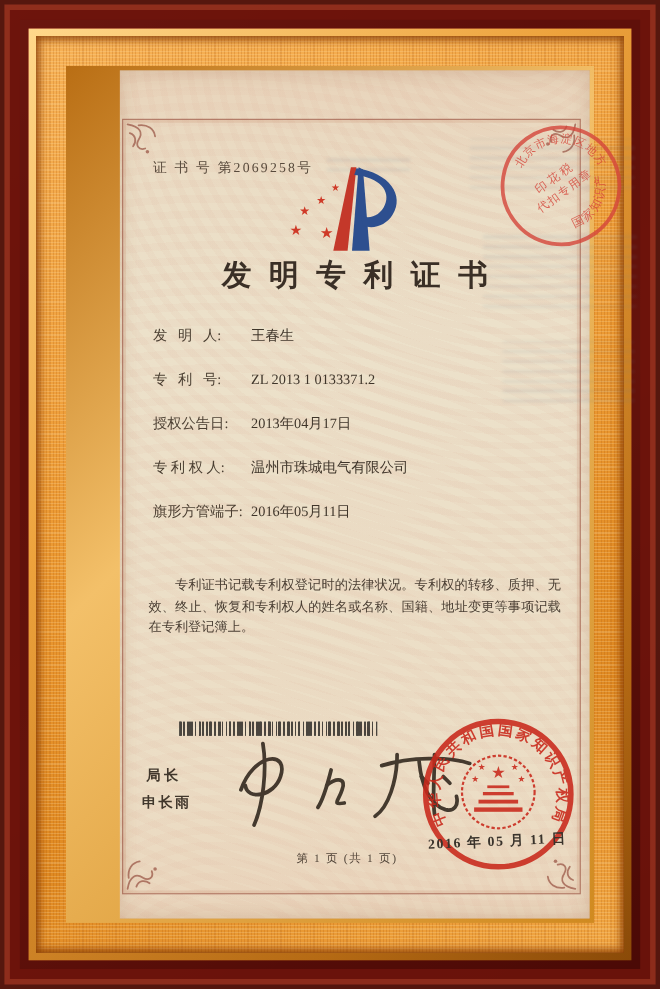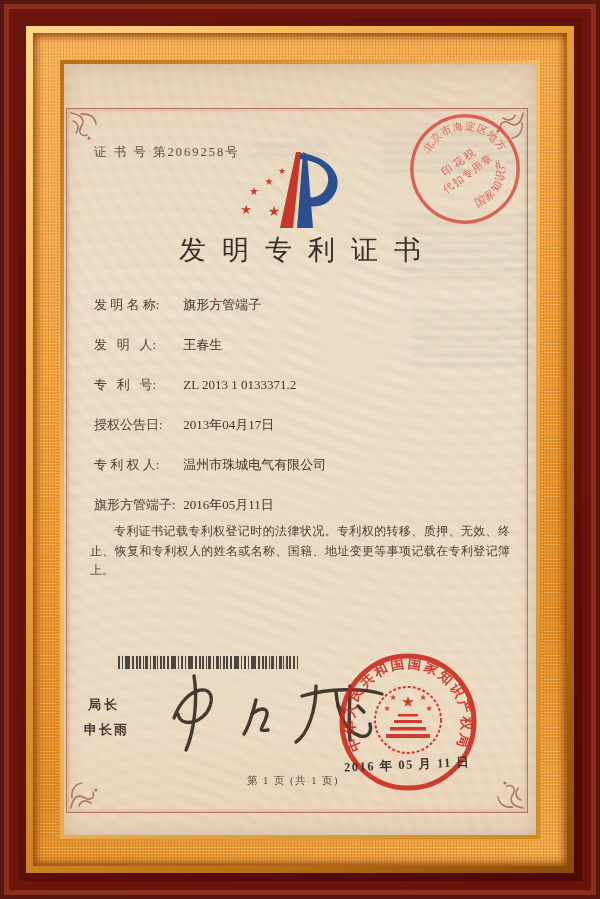--- a/index.html
+++ b/index.html
@@ -26,34 +26,34 @@
     box-shadow:inset 0 3px 8px rgba(130,55,0,.55),inset 0 -3px 8px rgba(130,55,0,.45),
                inset 3px 0 8px rgba(130,55,0,.4),inset -3px 0 8px rgba(130,55,0,.4);}
   .layer-gold2{inset:60px;
     background:linear-gradient(135deg,#b96e14,#f3c069 40%,#d08a20);}
   .layer-paper{inset:64px;
     background:
       linear-gradient(180deg,rgba(224,180,150,.30),rgba(224,190,160,.12) 12%,rgba(240,225,195,0) 30%,rgba(235,205,175,.18) 85%,rgba(228,185,155,.28)),
       repeating-radial-gradient(circle at 20% 110%,rgba(205,120,105,.045) 0 7px,rgba(205,120,105,0) 7px 14px),
       repeating-radial-gradient(circle at 85% -5%,rgba(205,130,110,.05) 0 6px,rgba(0,0,0,0) 6px 13px),
       #ece1ca;
-    box-shadow:inset 0 0 18px rgba(140,80,40,.22);}
+    box-shadow:inset 0 0 18px rgba(140,80,40,.22);margin-left:45px;}
   
   .cert-border{left:2px;right:8px;top:44px;bottom:22px;
     border:1.5px solid rgba(150,75,58,.7);
     box-shadow:inset 0 0 0 2.5px rgba(200,140,110,.22);}
   .flourish{width:32px;height:32px;}
   .fl-tl{left:5px;top:47px;}
   .fl-tr{right:11px;top:47px;transform:rotate(90deg);}
   .fl-br{right:11px;bottom:25px;transform:rotate(180deg);}
   .fl-bl{left:5px;bottom:25px;transform:rotate(270deg);}
   
   .cert-number{left:30px;top:80px;font-size:12.5px;color:#584a3c;letter-spacing:2px;white-space:pre;}
   .logo{left:50%;top:86px;transform:translateX(-50%);width:130px;height:80px;}
-  .cert-title{left:0;right:0;top:168px;text-align:center;font-size:27px;font-weight:normal;
+  .cert-title{left:0;right:0;top:168px;text-align:center;font-size:27px;font-weight:bold;
     color:#3a2f26;letter-spacing:16px;padding-left:16px;}
   .fields{left:30px;right:22px;top:232px;}
   .f-row{height:21px;margin-bottom:19px;font-size:13px;color:#453a2e;}
   .f-label{display:inline-block;min-width:86px;white-space:pre;color:#4a3e31;}
   .f-value{white-space:pre;color:#3f352a;}
   .body-text{left:26px;right:26px;top:458px;font-size:12px;line-height:19.5px;
     color:#4a3e33;text-align:justify;}
   .body-text p{margin:0;text-indent:2em;}
   .barcode{left:54px;top:592px;width:180px;height:13px;opacity:.78;
     background:
@@ -137,24 +137,20 @@
     </g>
     <polygon points="61,2 66,2 58,78 45,78" fill="#c4382a"></polygon>
     <polygon points="68,2 72,4 78,78 62,78" fill="#2d4f8f"></polygon>
     <path d="M66,3 C96,7 110,28 99,45 C93,55 81,59 72,55 L70,46 C78,50 88,46 92,36 C97,24 88,11 64,9 Z" fill="#2d4f8f"></path>
   </svg>
 
   <div class="abs cert-title">发明专利证书</div>
 
   <div class="abs fields">
     <div class="f-row">
-      <span class="f-label">发 明 名 称:</span>
-      <span class="f-value">旗形方管端子</span>
-    </div>
-    <div class="f-row">
       <span class="f-label">发   明   人:</span>
       <span class="f-value">王春生</span>
     </div>
     <div class="f-row">
       <span class="f-label">专   利   号:</span>
       <span class="f-value">ZL 2013 1 0133371.2</span>
     </div>
     <div class="f-row">
       <span class="f-label">授权公告日:</span>
       <span class="f-value">2013年04月17日</span>

